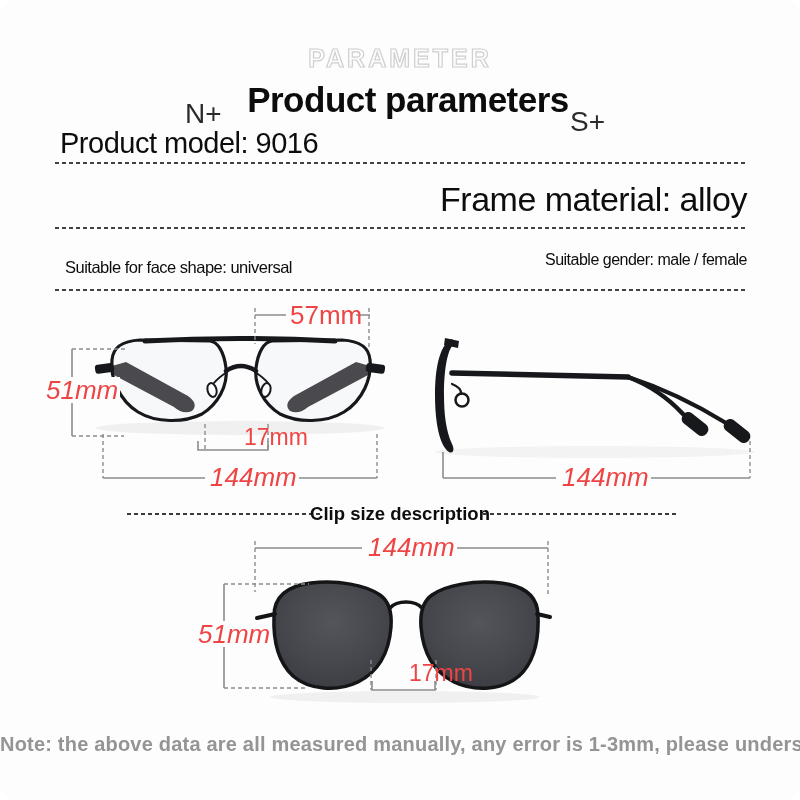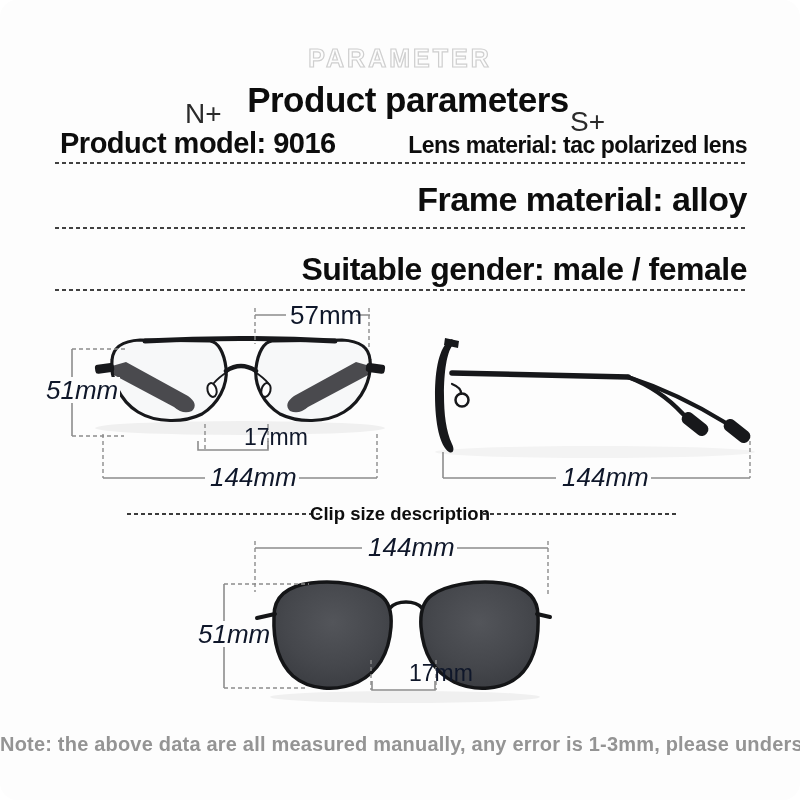--- a/index.html
+++ b/index.html
@@ -13,41 +13,41 @@
     font-size:25px; font-weight:700; letter-spacing:3px;
     color:transparent; -webkit-text-stroke:1.2px #cfcfcf;
   }
   .title {
     top:72px; left:0; width:800px; text-align:center; margin:8px;
     font-size:35px; font-weight:800; letter-spacing:-0.5px; color:#0c0c0c;
   }
   .corner { font-size:28px; font-weight:300; color:#2b2b2b; }
   .corner.n { left:185px; top:98px; }
   .corner.s { left:570px; top:106px; }
-  .spec { font-weight:700; color:#0d0d0d; letter-spacing:-0.5px; }
+  .spec { font-weight:400; color:#0d0d0d; letter-spacing:-0.5px; }
   .spec.r { text-align:right; right:53px; }
   .spec.row1l { left:60px;  top:127px; font-size:29px; }
   .spec.row1r { top:132px; font-size:23px; }
   .spec.row2l { left:62px;  top:189px; font-size:25px; }
   .spec.row2r { top:180px; font-size:34px; }
   .spec.row3l { left:65px;  top:258px; font-size:16.5px; }
-  .spec.row3r { top:251px; font-size:32px;text-align:right; }
+  .spec.row3r { top:251px; font-size:16px;text-align:right; }
   .divider {
     left:55px; width:691px; height:2px;
     background:repeating-linear-gradient(to right,#414141 0 4px,transparent 4px 7px);
   }
   .d1 { top:162px; } .d2 { top:227px; } .d3 { top:289px; }
   .clip-head { top:503px; left:0; width:800px; text-align:center; font-size:18.5px; font-weight:700; }
   .clip-dash {
     top:513px; height:2px;
     background:repeating-linear-gradient(to right,#3b3b3b 0 4px,transparent 4px 7px);
   }
   .clip-dash.l { left:127px; width:195px; }
   .clip-dash.r { left:483px; width:196px; }
-  .dim { color:#0f172a; font-weight:400; font-size:26px; line-height:1; }
+  .dim { color:#ef4444; font-weight:400; font-size:26px; line-height:1; }
   .dim.sm { font-size:23px;margin-left:36px; }
   .masked { background:#fdfdfd; padding:0 2px;font-style:italic; }
   .f57  { left:290px; top:302px; }
   .f51  { left:44px;  top:377px; }
   .f17  { left:208px; top:426px; }
   .f144 { left:208px; top:464px; }
   .s144 { left:560px; top:464px; }
   .c144 { left:366px; top:534px; }
   .c51  { left:196px; top:621px; }
   .c17  { left:373px; top:662px; }
@@ -61,26 +61,26 @@
 <body>
 
 <div class="canvas">
 
   <div class="abs watermark">PARAMETER</div>
   <h1 class="abs title">Product parameters</h1>
   <span class="abs corner n">N+</span>
   <span class="abs corner s">S+</span>
 
   <span class="abs spec row1l">Product model: 9016</span>
-  <span class="abs spec r row1r">Lens material: tac polarized lens</span>
   <div class="abs divider d1"></div>
 
   <span class="abs spec r row2r">Frame material: alloy</span>
   <div class="abs divider d2"></div>
 
+  <span class="abs spec row3l">Suitable for face shape: universal</span>
   <span class="abs spec r row3r">Suitable gender: male / female</span>
   <div class="abs divider d3"></div>
 
   <svg class="art" width="800" height="800" viewBox="0 0 800 800">
     <defs>
       <radialGradient id="lensg" cx="50%" cy="38%" r="75%">
         <stop offset="0%" stop-color="#53555a"></stop>
         <stop offset="55%" stop-color="#45474c"></stop>
         <stop offset="100%" stop-color="#36383d"></stop>
       </radialGradient>

